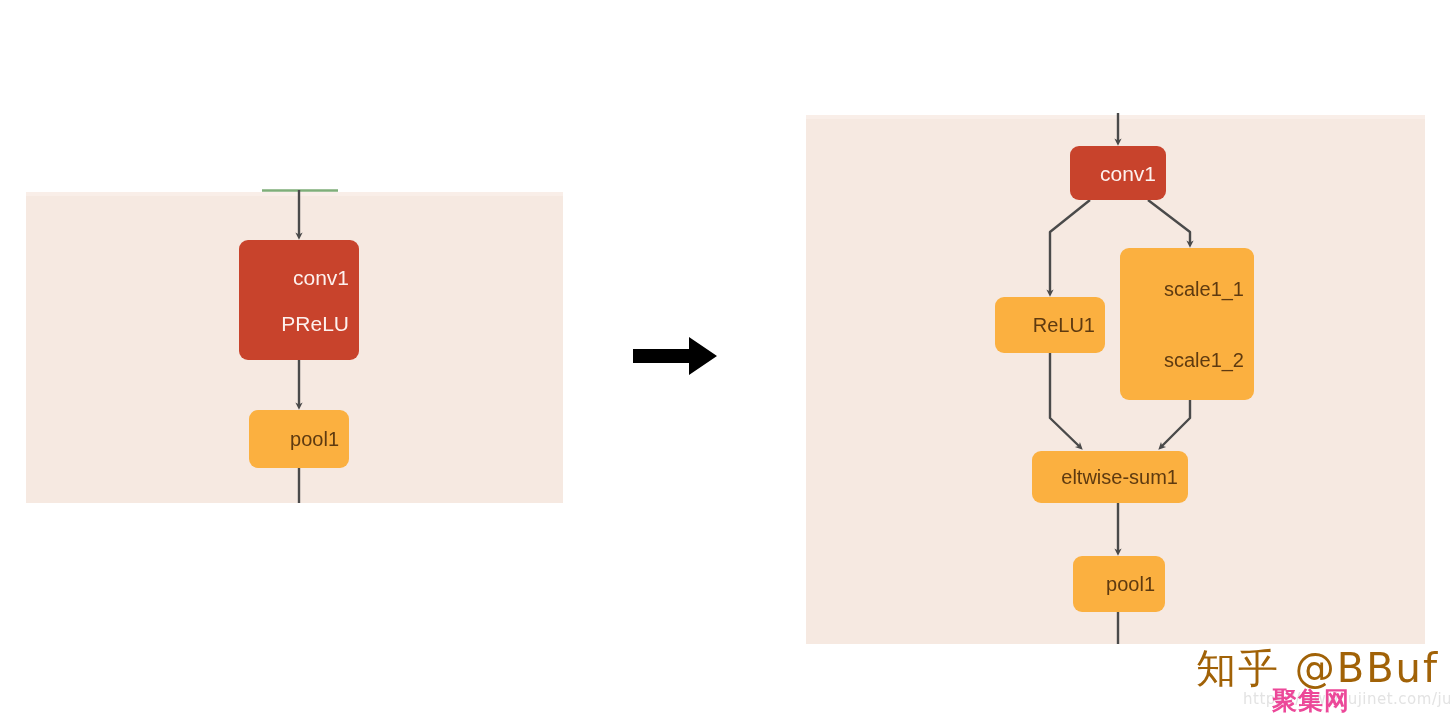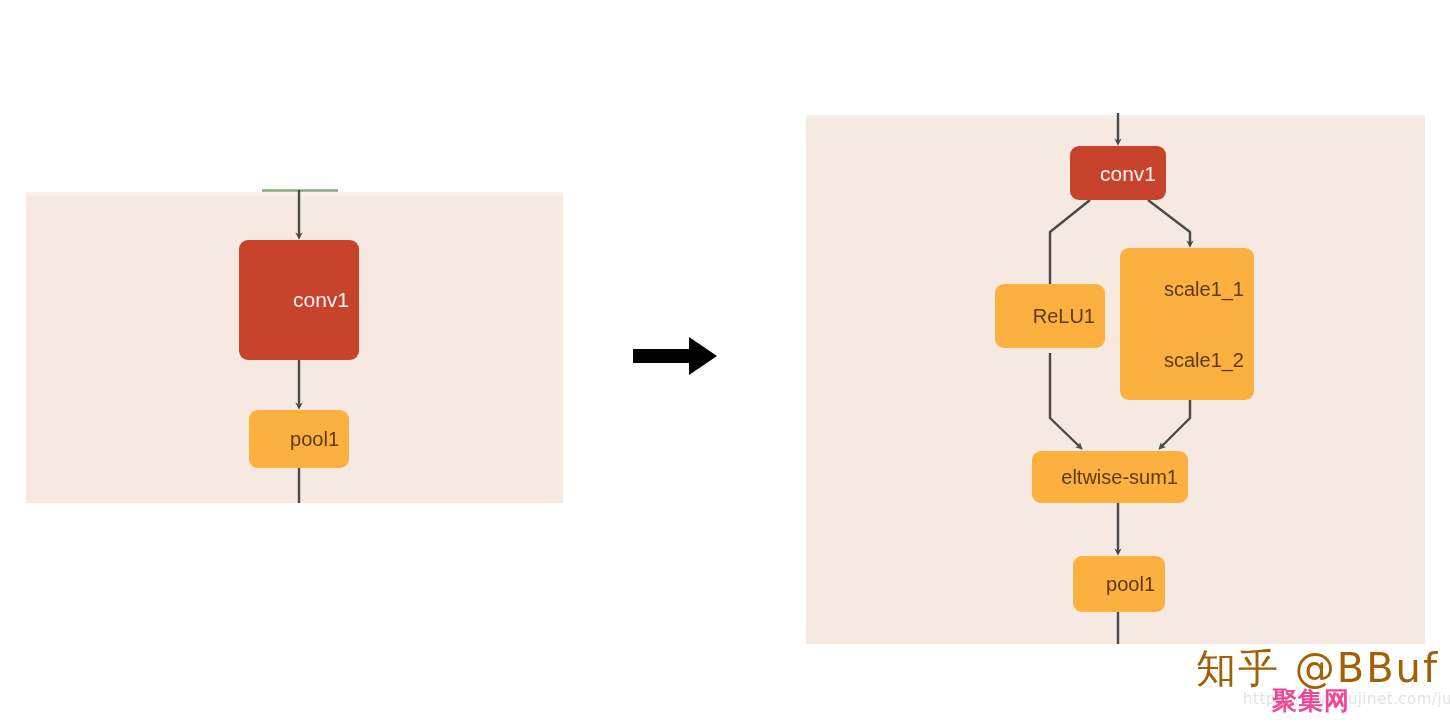--- a/index.html
+++ b/index.html
@@ -140,20 +140,21 @@
     <line x1="299" y1="190" x2="299" y2="236" stroke="#4a4a4a" stroke-width="2.4" marker-end="url(#ah)"></line>
 
     <line x1="299" y1="360" x2="299" y2="406" stroke="#4a4a4a" stroke-width="2.4" marker-end="url(#ah)"></line>
 
     <line x1="299" y1="468" x2="299" y2="503" stroke="#4a4a4a" stroke-width="2.4"></line>
   </svg>
 
   <div class="node red rows-2" id="L-conv1-prelu" style="left:239px; top:240px; width:120px; height:120px;">
     <div class="node-row">conv1</div>
     <div class="node-divider"></div>
+    <div class="node-row">PReLU</div>
   </div>
 
   <div class="node orange rows-1" id="L-pool1" style="left:249px; top:410px; width:100px; height:58px;">
     <div class="node-row">pool1</div>
   </div>
 
   <svg class="big-arrow" width="90" height="50" style="left:633px; top:331px;">
     <path d="M0,18 L56,18 L56,6 L84,25 L56,44 L56,32 L0,32 Z" fill="#000000"></path>
   </svg>
 
@@ -175,21 +176,21 @@
 
     <line x1="1118" y1="503" x2="1118" y2="552" stroke="#4a4a4a" stroke-width="2.4" marker-end="url(#ah)"></line>
 
     <line x1="1118" y1="612" x2="1118" y2="644" stroke="#4a4a4a" stroke-width="2.4"></line>
   </svg>
 
   <div class="node red rows-1" id="R-conv1" style="left:1070px; top:146px; width:96px; height:54px;">
     <div class="node-row">conv1</div>
   </div>
 
-  <div class="node orange rows-1" id="R-relu1" style="left:995px; top:284px; width:110px; height:64px;">
+  <div class="node orange rows-1" id="R-relu1" style="left:995px; top:297px; width:110px; height:56px;">
     <div class="node-row">ReLU1</div>
   </div>
 
   <div class="node orange rows-3" id="R-scale-block" style="left:1120px; top:248px; width:134px; height:152px;">
     <div class="node-row">scale1_1</div>
     <div class="node-divider"></div>
     <div class="node-divider"></div>
     <div class="node-row">scale1_2</div>
   </div>
 

